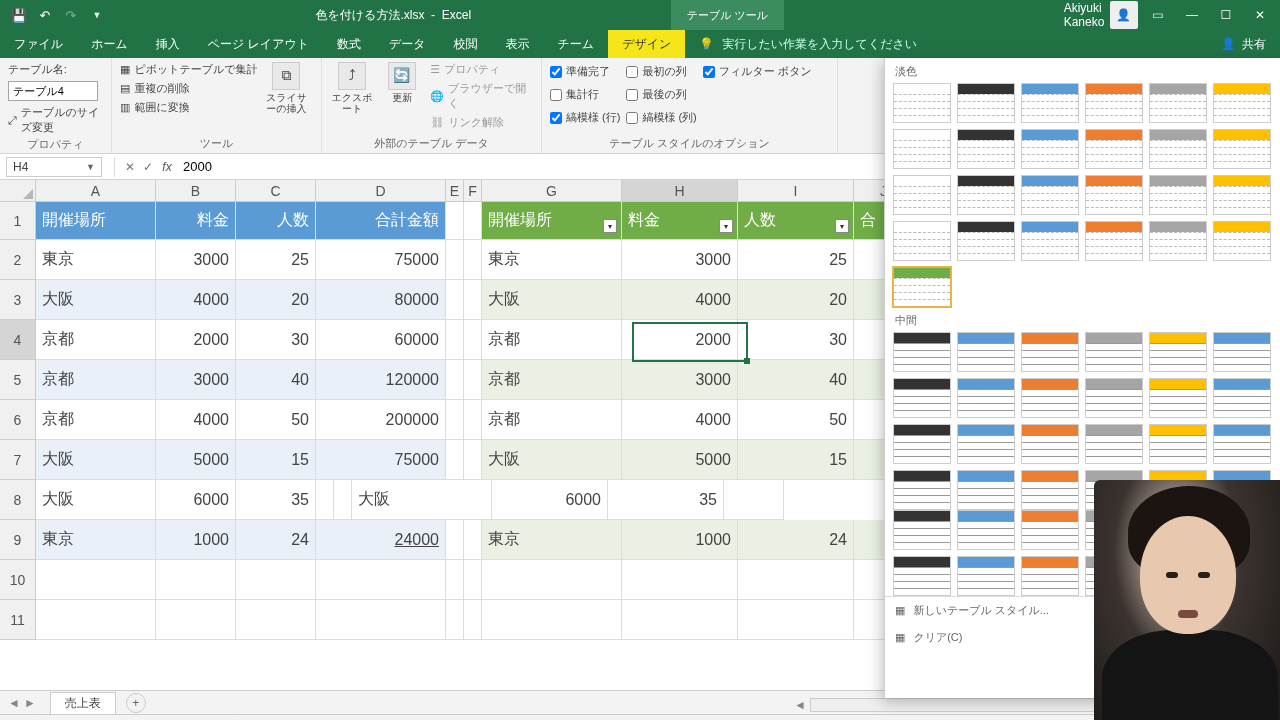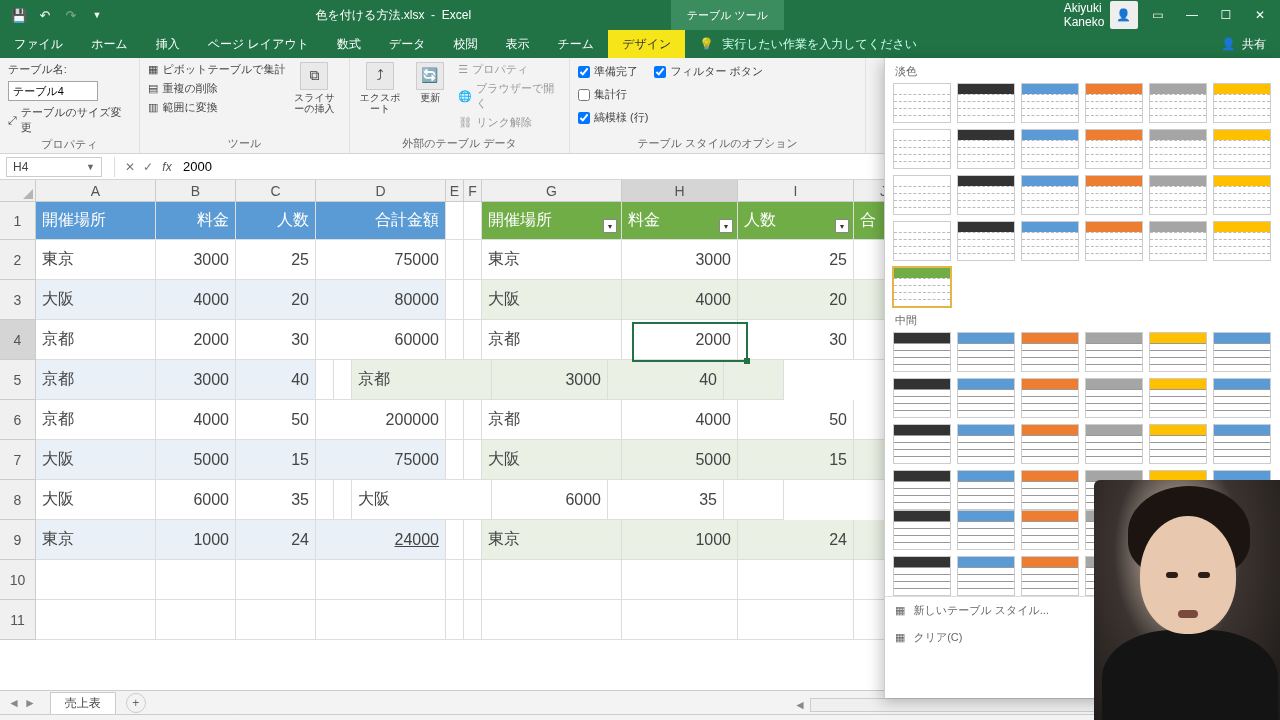--- a/index.html
+++ b/index.html
@@ -142,21 +142,21 @@
     <div class="tab">チーム</div>
     <div class="tab active">デザイン</div>
     <div class="tellme">
       <span class="bulb">💡</span>
       <span>実行したい作業を入力してください</span>
     </div>
     <div class="share"><span>👤</span>共有</div>
   </div>
 
 <div class="ribbon">
-  <div class="group" style="width:140px">
+  <div class="group" style="width:112px">
     <div class="body">
         <div class="col">
       <div>テーブル名:</div>
       <input class="mini-input" value="テーブル4" style="">
       <div class="row">
             <span>⤢</span>
             <span>テーブルのサイズ変更</span>
           </div>
     </div>
       </div>
@@ -222,20 +222,34 @@
             <input type="checkbox" checked="" style="">
             <span>準備完了</span>
           </label>
         <label class="chk">
             <input type="checkbox" style="">
             <span>集計行</span>
           </label>
         <label class="chk">
             <input type="checkbox" checked="" style="">
             <span>縞模様 (行)</span>
+          </label>
+      </div>
+      <div class="col" style="gap:8px;padding-top:2px">
+        <label class="chk">
+            <input type="checkbox" style="">
+            <span>最初の列</span>
+          </label>
+        <label class="chk">
+            <input type="checkbox" style="">
+            <span>最後の列</span>
+          </label>
+        <label class="chk">
+            <input type="checkbox" style="">
+            <span>縞模様 (列)</span>
           </label>
       </div>
       <div class="col" style="gap:8px;padding-top:2px">
         <label class="chk">
             <input type="checkbox" checked="" style="">
             <span>フィルター ボタン</span>
           </label>
       </div>
     </div>
     <div class="label">テーブル スタイルのオプション</div>
@@ -887,20 +901,21 @@
         <div class="cell " style="width: 140px;">京都</div>
         <div class="cell  num" style="width: 116px;">2000</div>
         <div class="cell  num" style="width: 116px;">30</div>
         <div class="cell  num" style="width: 60px;"></div>
       </div>
       <div class="row-wrap rowh">
         <div class="rh" style="height: 40px;">5</div>
         <div class="cell t1band" style="width: 120px;">京都</div>
         <div class="cell t1band num" style="width: 80px;">3000</div>
         <div class="cell t1band num" style="width: 80px;">40</div>
+        <div class="cell t1band num" style="width: 130px;">120000</div>
         <div class="cell " style="width: 18px;"></div>
         <div class="cell " style="width: 18px;"></div>
         <div class="cell t2band" style="width: 140px;">京都</div>
         <div class="cell t2band num" style="width: 116px;">3000</div>
         <div class="cell t2band num" style="width: 116px;">40</div>
         <div class="cell t2band num" style="width: 60px;"></div>
       </div>
       <div class="row-wrap rowh">
         <div class="rh" style="height: 40px;">6</div>
         <div class="cell " style="width: 120px;">京都</div>

